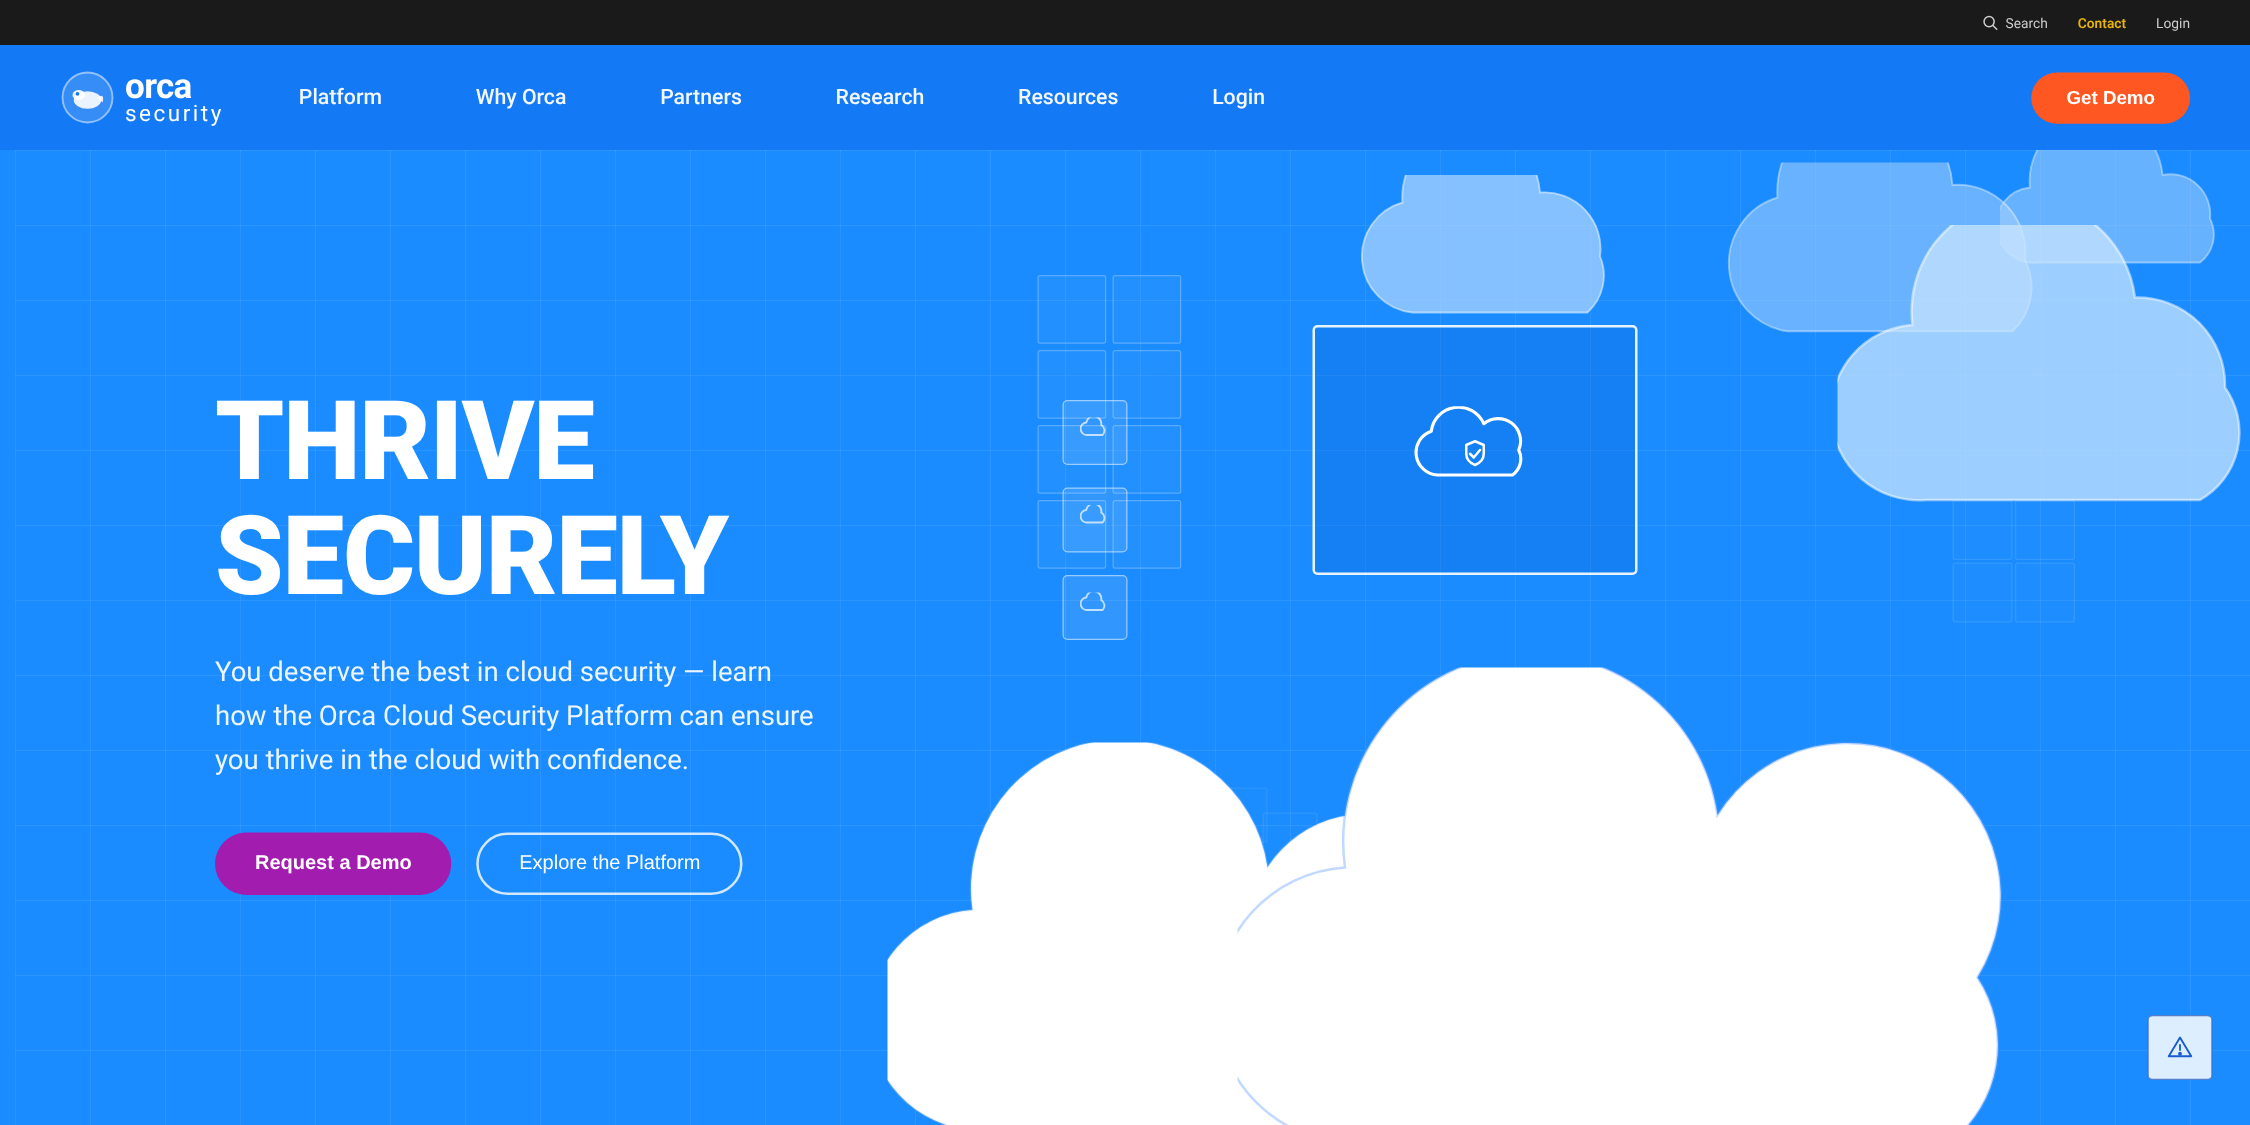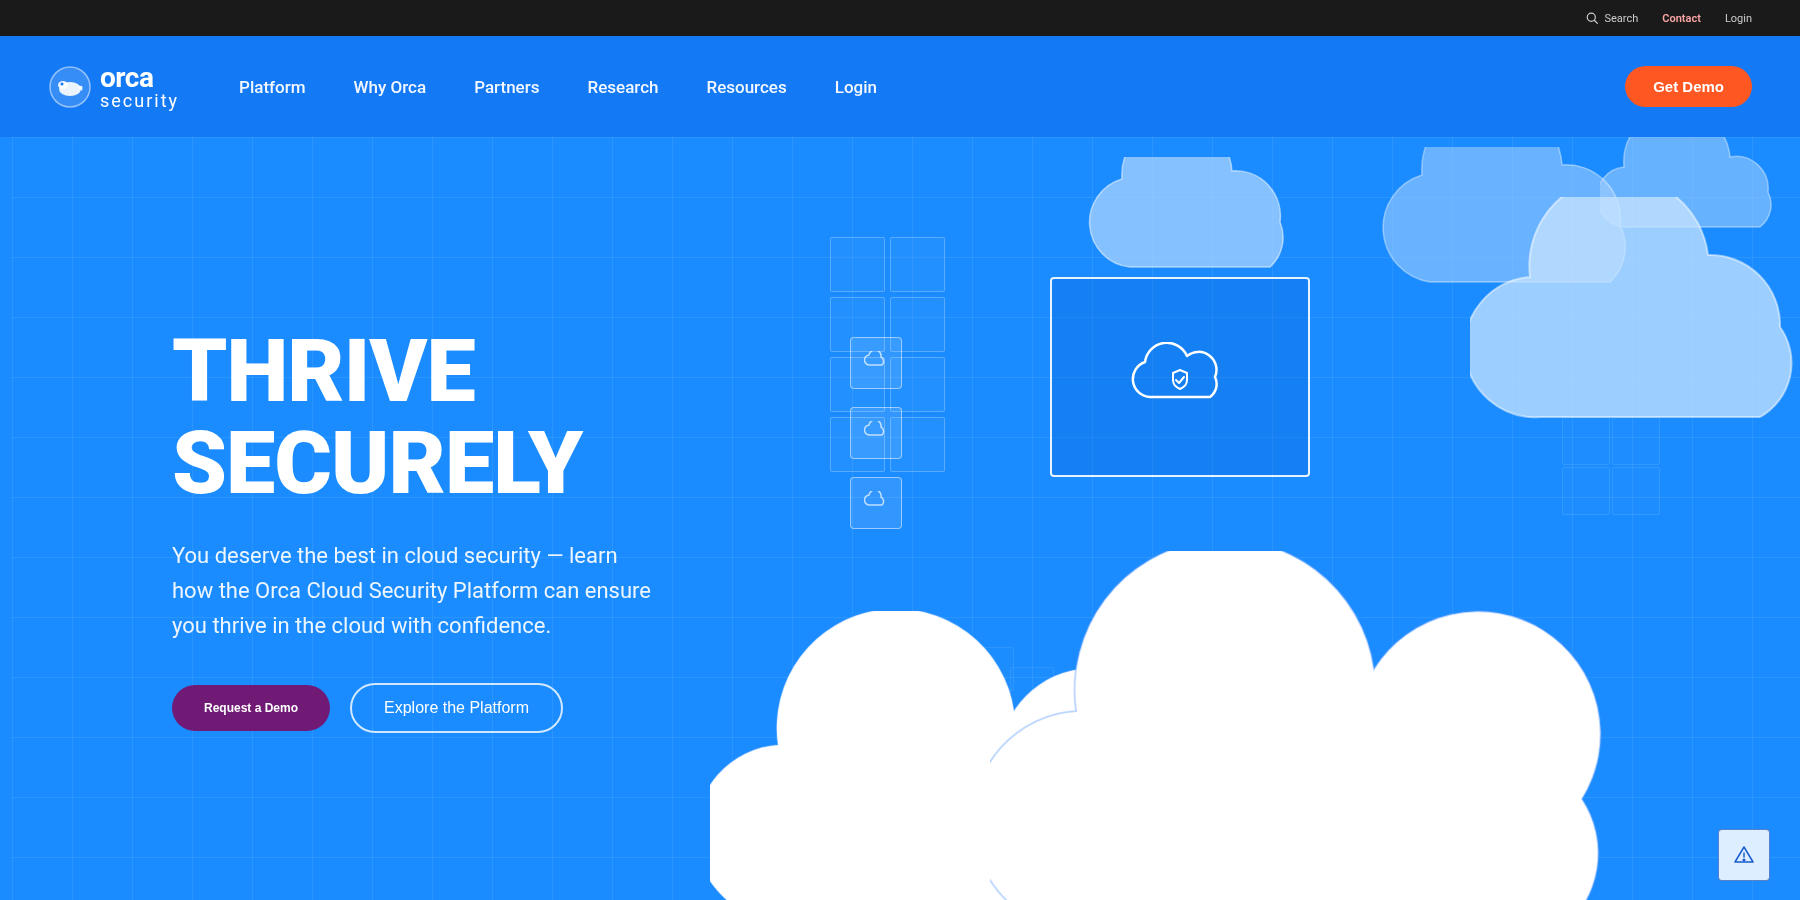--- a/index.html
+++ b/index.html
@@ -24,27 +24,27 @@
     }
     .top-bar-item {
       color: #ccc;
       font-size: 11px;
       cursor: pointer;
       display: flex;
       align-items: center;
       gap: 5px;
       text-decoration: none;
     }
-    .top-bar-item.bold { color: #fca5a5; font-weight: 600; }
+    .top-bar-item.bold { color: #eab308; font-weight: 600; }
     .top-bar-item svg { width: 13px; height: 13px; fill: #ccc; }
 
     
     .navbar {
       background: #1479f5;
-      height: 101px;
+      height: 84px;
       display: flex;
       align-items: center;
       padding: 0 48px;
       position: relative;
       z-index: 10;
     }
     .logo {
       display: flex;
       align-items: center;
       gap: 8px;
@@ -69,21 +69,21 @@
     .logo-text .orca-sub {
       font-size: 18px;
       letter-spacing: 2px;
       font-weight: 400;
       text-align: center;
     }
 
     .nav-links {
       display: flex;
       align-items: center;
-      gap: 48px;
+      gap: 75px;
       flex: 1;
     }
     .nav-link {
       color: white;
       font-size: 17px;
       font-weight: 500;
       cursor: pointer;
       text-decoration: none;
       opacity: 0.95;
     }
@@ -146,23 +146,23 @@
       max-width: 480px;
     }
 
     .hero-buttons {
       display: flex;
       gap: 20px;
       align-items: center;
     }
 
     .btn-demo {
-      background: #701a75;
-      color: white;
-      font-size: 12px;
+      background: #a21caf;
+      color: white;
+      font-size: 16px;
       font-weight: 700;
       padding: 16px 32px;
       border-radius: 30px;
       cursor: pointer;
       border: none;
     }
 
     .btn-explore {
       background: transparent;
       color: white;

